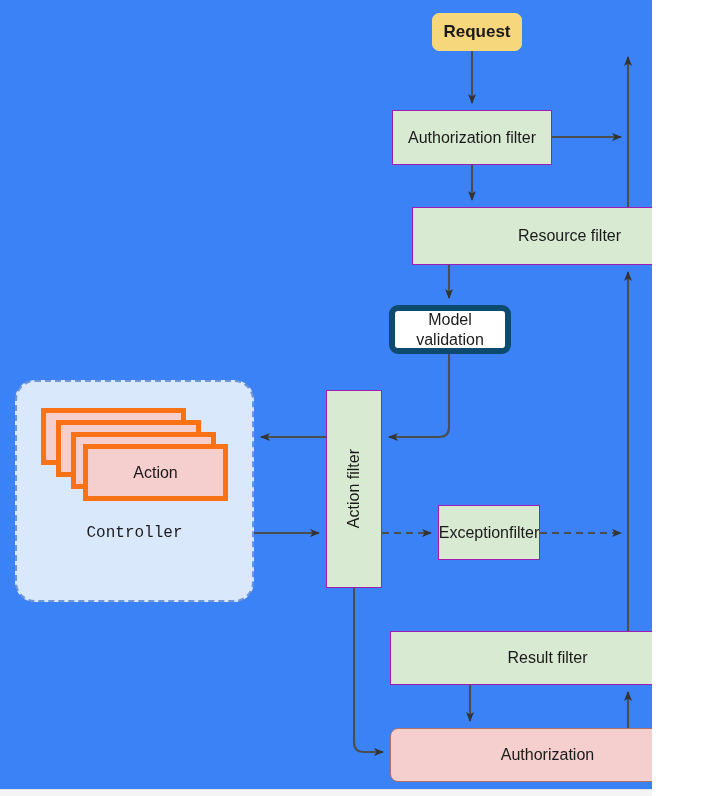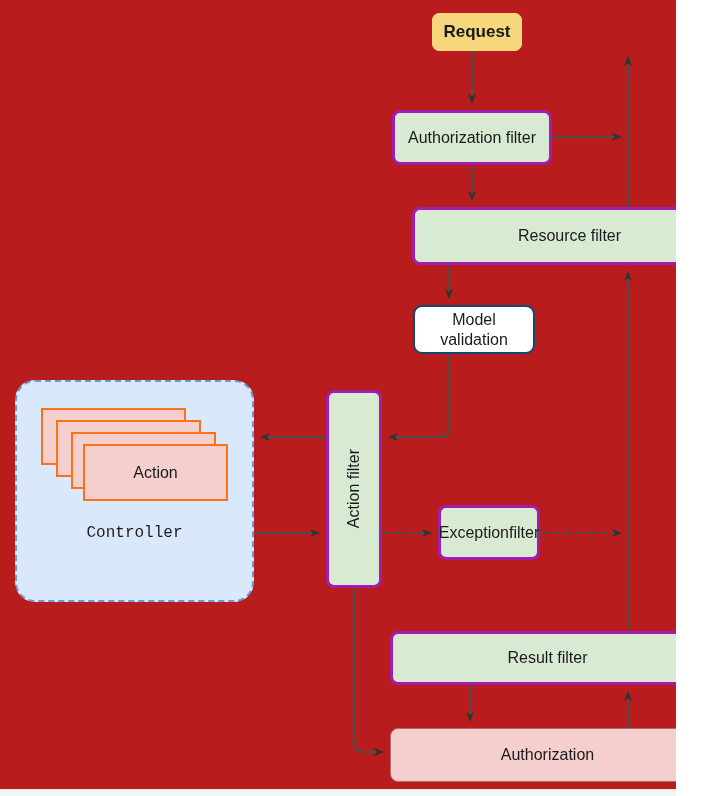--- a/index.html
+++ b/index.html
@@ -4,24 +4,23 @@
 <style>
   html, body {
     margin: 0;
     padding: 0;
     background: #ffffff;
   }
   #canvas {
     position: relative;
     width: 652px;
     height: 796px;
-    background: #b91c1c;
+    background: #3b82f6;
     font-family: "Liberation Sans", sans-serif;
     overflow: hidden;
-    padding-left: 24px;
   }
   .page-edge {
     position: absolute;
     left: 0;
     top: 789px;
     width: 714px;
     height: 7px;
     background: #f4f4f4;
     border-top: 1px solid #e6e6e6;
   }
@@ -45,30 +44,29 @@
   }
   .node-yellow {
     background: #f7d77c;
     border: 1px solid #f7d77c;
     border-radius: 7px;
     font-weight: bold;
     font-size: 17px;
   }
   .node-green {
     background: #d9ead3;
-    border: 3px solid #a21caf;
-    border-radius: 8px;
+    border: 1px solid #a21caf;
+    border-radius: 0;
     font-size: 16px;
   }
   .node-white {
     background: #ffffff;
-    border: 2px solid #0c4a6e;
+    border: 6px solid #0c4a6e;
     border-radius: 9px;
     font-size: 16px;
-    margin-left: 24px;
   }
   .node-pink {
     background: #f4cfcd;
     border: 1px solid #b06f6c;
     border-radius: 8px;
     font-size: 16px;
   }
   .controller-box {
     position: absolute;
     box-sizing: border-box;
@@ -86,21 +84,21 @@
   }
   .vertical-text {
     transform: rotate(-90deg);
     white-space: nowrap;
     font-size: 16px;
   }
   .stack-card {
     position: absolute;
     box-sizing: border-box;
     background: #f4cfcd;
-    border: 2px solid #f97316;
+    border: 5px solid #f97316;
   }
   .stack-front {
     display: flex;
     align-items: center;
     justify-content: center;
     font-size: 16px;
     color: #1a1a1a;
   }
   .two-line {
     display: block;

